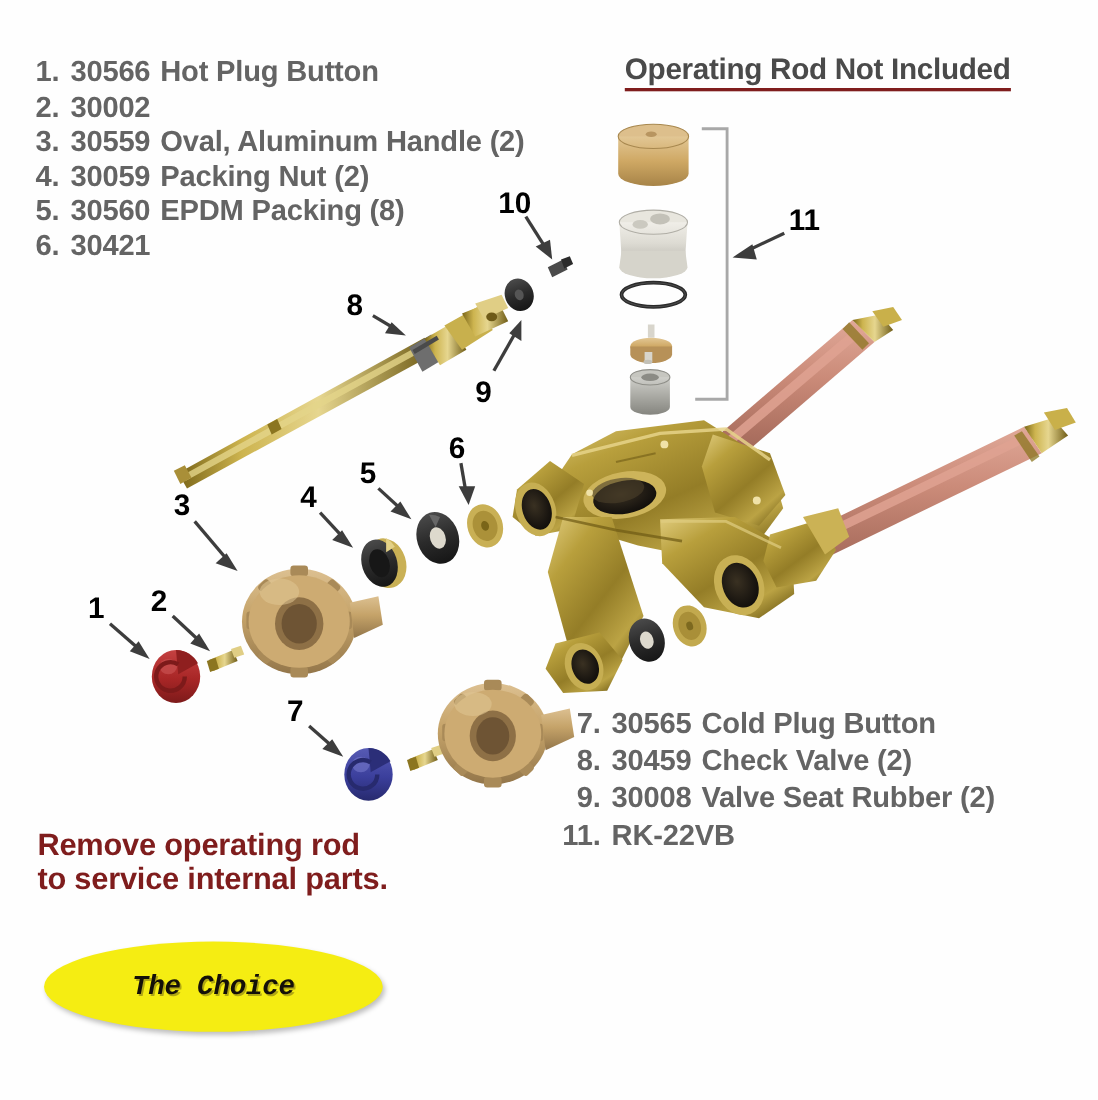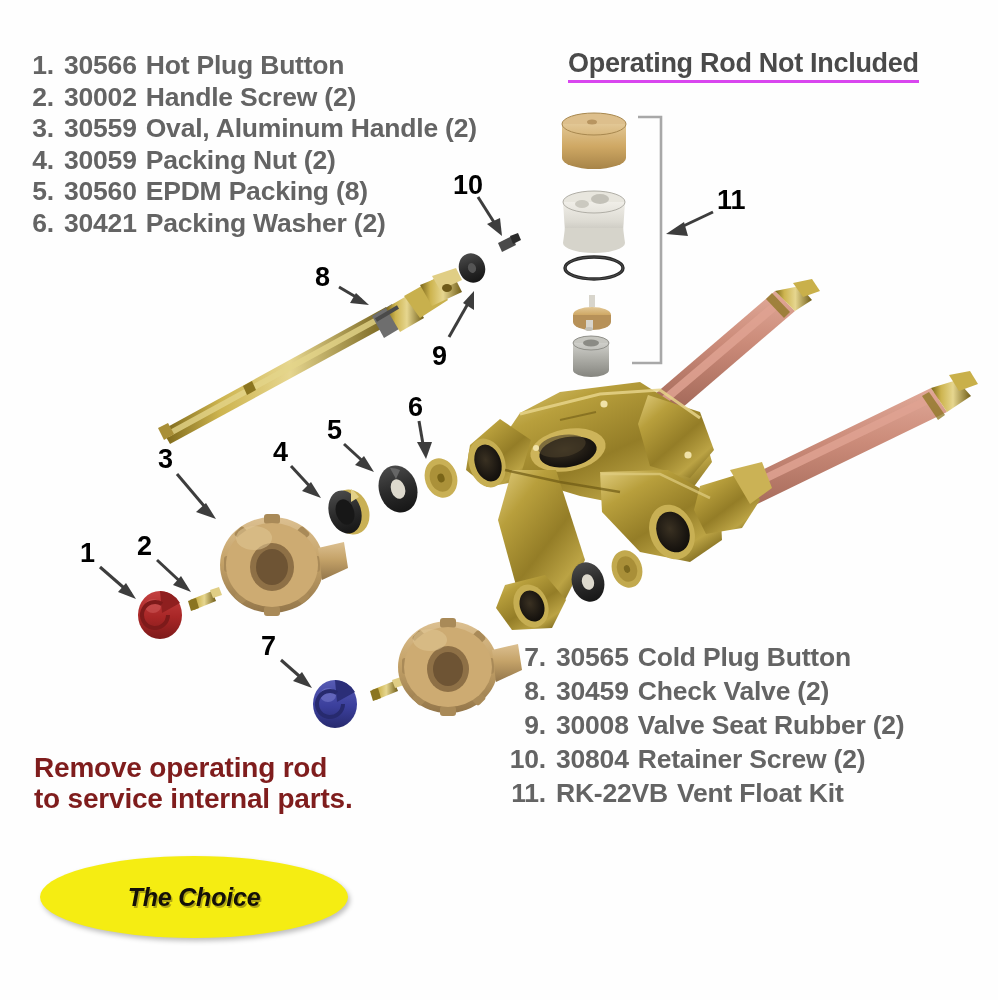--- a/index.html
+++ b/index.html
@@ -52,21 +52,21 @@
   .part-code { flex: none; padding-right: 9px; }
   .part-desc { flex: none; }
 
   #header-note {
     position: absolute;
     left: 568px;
     top: 48px;
     font-size: 27px;
     font-weight: bold;
     color: #4a4a4a;
-    border-bottom: 3px solid #d946ef;
+    border-bottom: 3px solid #7f1d1d;
     padding-bottom: 1px;
     white-space: nowrap;
     letter-spacing: -0.3px;
   }
 
   #service-note {
     position: absolute;
     left: 34px;
     top: 752px;
     font-size: 28px;
@@ -98,20 +98,21 @@
     flex-direction: column;
     align-items: center;
     justify-content: center;
     font-style: italic;
     font-weight: bold;
     font-size: 25px;
     line-height: 27px;
     color: #141008;
     text-shadow: 1.5px 1.5px 0 rgba(120,110,20,0.55);
     letter-spacing: -0.2px;
+    font-family: Liberation Mono, monospace;
   }
 
   
   .callout-num {
     position: absolute;
     font-size: 27px;
     font-weight: bold;
     color: #000000;
   }
 
@@ -490,21 +491,20 @@
     <div class="part-row">
       <span class="part-num">1.</span>
       <span class="part-dot"></span>
       <span class="part-code">30566</span>
       <span class="part-desc">Hot Plug Button</span>
     </div>
     <div class="part-row">
       <span class="part-num">2.</span>
       <span class="part-dot"></span>
       <span class="part-code">30002</span>
-      <span class="part-desc">Handle Screw (2)</span>
     </div>
     <div class="part-row">
       <span class="part-num">3.</span>
       <span class="part-dot"></span>
       <span class="part-code">30559</span>
       <span class="part-desc">Oval, Aluminum Handle (2)</span>
     </div>
     <div class="part-row">
       <span class="part-num">4.</span>
       <span class="part-dot"></span>
@@ -514,21 +514,20 @@
     <div class="part-row">
       <span class="part-num">5.</span>
       <span class="part-dot"></span>
       <span class="part-code">30560</span>
       <span class="part-desc">EPDM Packing (8)</span>
     </div>
     <div class="part-row">
       <span class="part-num">6.</span>
       <span class="part-dot"></span>
       <span class="part-code">30421</span>
-      <span class="part-desc">Packing  Washer (2)</span>
     </div>
   </div>
 
   <div id="parts-list-right" class="parts-list">
     <div class="part-row">
       <span class="part-num">7.</span>
       <span class="part-dot"></span>
       <span class="part-code">30565</span>
       <span class="part-desc">Cold Plug Button</span>
     </div>
@@ -538,30 +537,23 @@
       <span class="part-code">30459</span>
       <span class="part-desc">Check Valve (2)</span>
     </div>
     <div class="part-row">
       <span class="part-num">9.</span>
       <span class="part-dot"></span>
       <span class="part-code">30008</span>
       <span class="part-desc">Valve Seat Rubber (2)</span>
     </div>
     <div class="part-row">
-      <span class="part-num">10.</span>
-      <span class="part-dot"></span>
-      <span class="part-code">30804</span>
-      <span class="part-desc">Retainer Screw (2)</span>
-    </div>
-    <div class="part-row">
       <span class="part-num">11.</span>
       <span class="part-dot"></span>
       <span class="part-code">RK-22VB</span>
-      <span class="part-desc">Vent Float Kit</span>
     </div>
   </div>
 
   <div id="service-note">
     <div>Remove operating rod</div>
     <div>to service internal parts.</div>
   </div>
 
   <div id="badge">
     <div class="oval"></div>

